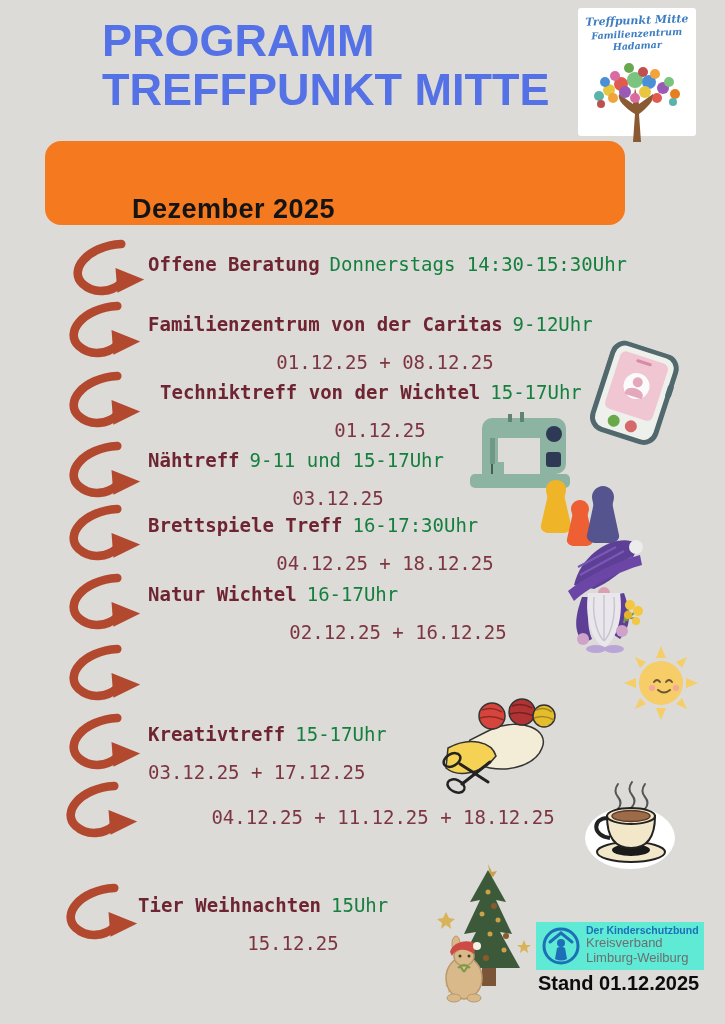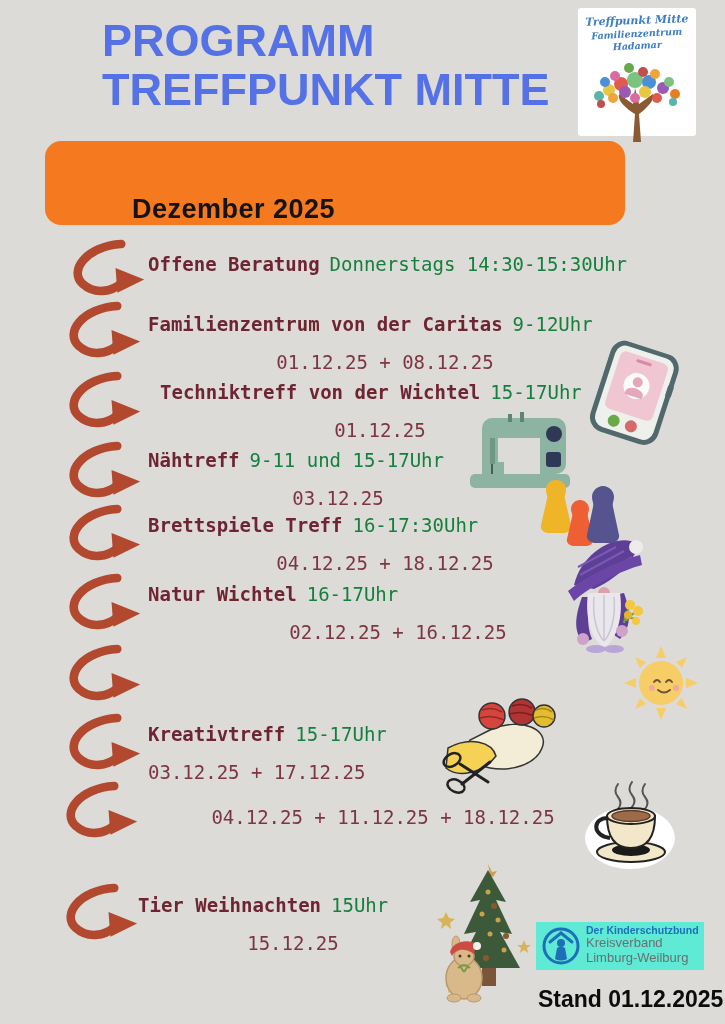--- a/index.html
+++ b/index.html
@@ -31,21 +31,21 @@
   .ev-dates { color:#7d3540; text-align:center; margin-top:16px; }
   .dates-left { text-align:left; }
   .arrow { position:absolute; width:86px; height:58px; }
 
   
   .ksb-card { position:absolute; left:536px; top:922px; width:168px; height:48px; background:#5eead4;
               display:flex; align-items:flex-end; padding:4px 5px; }
   .ksb-text { margin-left:5px; line-height:1.15; }
   .ksb-l1 { color:#1d70b7; font-weight:bold; font-size:10.5px; white-space:nowrap; }
   .ksb-l2, .ksb-l3 { color:#6d6e71; font-size:13px; white-space:nowrap; }
-  .stand { position:absolute; left:538px; top:972px; font-size:23px; font-weight:bold; color:#0c0c0c; white-space:nowrap;margin-top:14px; }
+  .stand { position:absolute; left:538px; top:972px; font-size:20px; font-weight:bold; color:#0c0c0c; white-space:nowrap; }
 
   .deco { position:absolute; }
 </style>
 </head>
 <body>
 
 <div class="page">
 
   <div class="title">
     <div>PROGRAMM</div>

